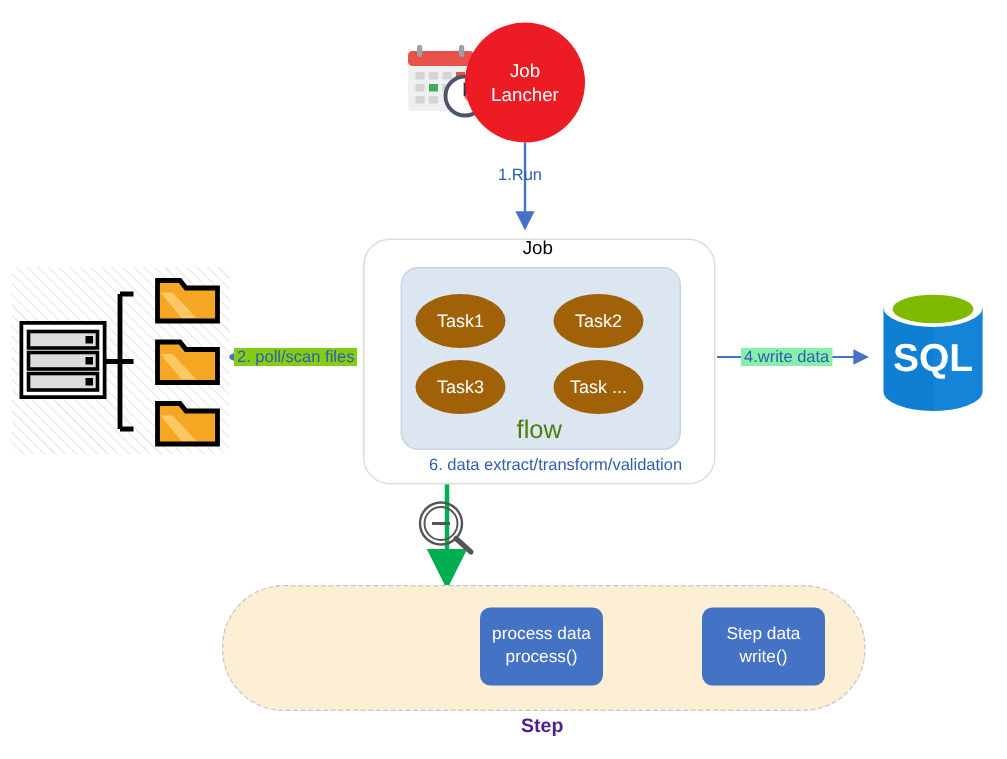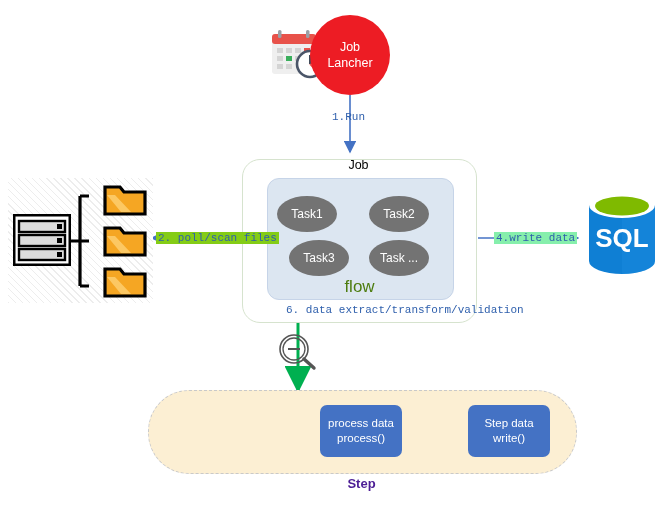--- a/index.html
+++ b/index.html
@@ -66,30 +66,30 @@
   #flow-label {
     left: 267px; top: 277px;
     width: 185px;
     text-align: center;
     font-size: 17px;
     color: #4d7c0f;
   }
   .task-ellipse {
     width: 60px; height: 36px;
     border-radius: 50%;
-    background: #737373;
+    background: #a16207;
     color: #ffffff;
     display: flex;
     align-items: center;
     justify-content: center;
     font-size: 12px;
   }
   #task1 { left: 277px; top: 196px; }
   #task2 { left: 369px; top: 196px; }
-  #task3 { left: 289px; top: 240px; }
+  #task3 { left: 277px; top: 240px; }
   #task4 { left: 369px; top: 240px; }
 
   
   #file-source-group {
     left: 8px; top: 178px;
     width: 145px; height: 125px;
     background:
       repeating-linear-gradient(45deg, #ededed 0px, #ededed 1px, #ffffff 1px, #ffffff 5px);
   }
   .folder-icon {
@@ -101,21 +101,20 @@
   #sql-db-icon {
     left: 583px; top: 189px;
     width: 78px; height: 88px;
   }
 
   
   .arrow-label {
     color: #2E5FAC;
     font-size: 11px;
     white-space: nowrap;
-    font-family: Liberation Mono, monospace;
   }
 
   
   #step-container {
     left: 148px; top: 390px;
     width: 427px; height: 82px;
     background: #FCEFD3;
     border: 1px dashed #C9C9C9;
     border-radius: 41px;
   }

